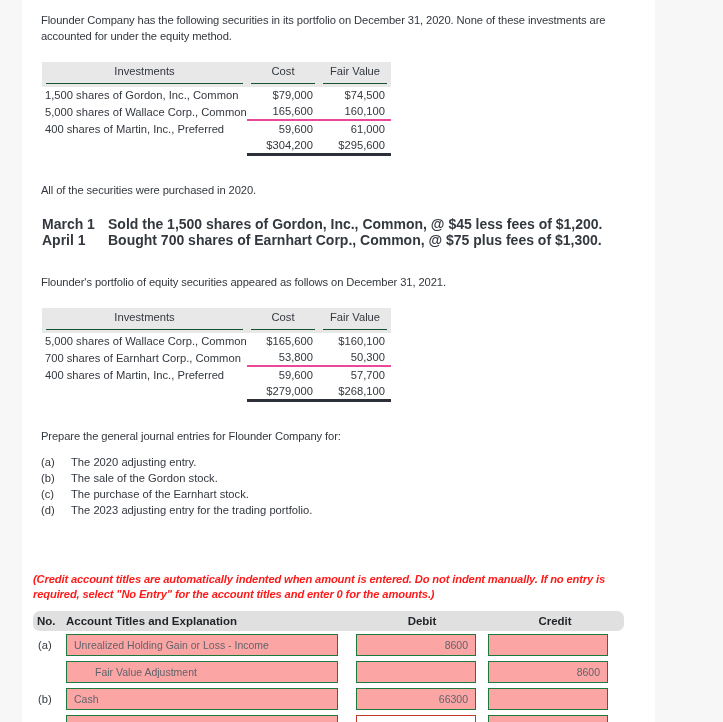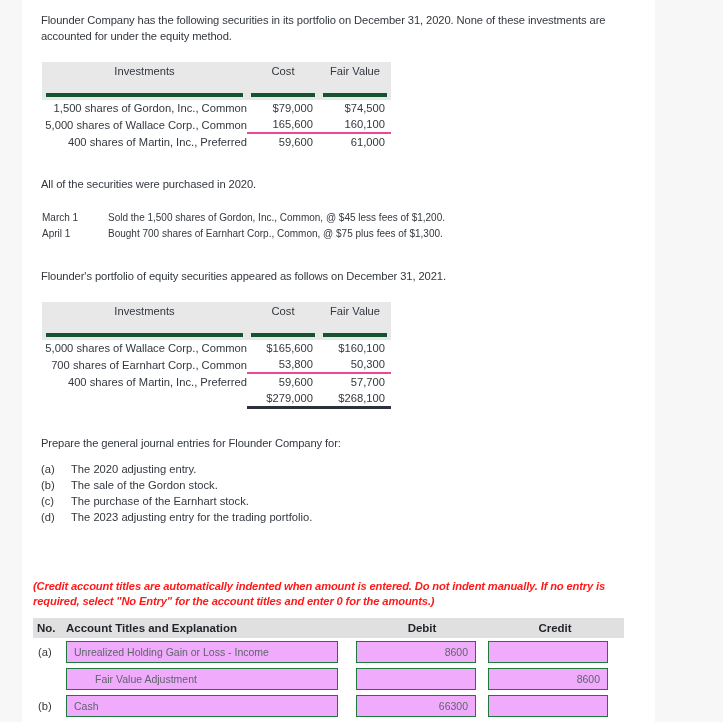--- a/index.html
+++ b/index.html
@@ -46,48 +46,49 @@
     color: #33383f;
   }
   table.inv th {
     font-weight: normal;
     background: #e8e8e8;
     padding: 3px 0 3px 0;
     text-align: center;
   }
   table.inv th .ul {
     display: block;
-    border-bottom: 4px solid #14532d;
-    padding-bottom: 16px;
+    border-bottom: 1px solid #14532d;
+    padding-bottom: 6px;
     margin: 0 4px;
   }
   table.inv th.c-name { width: 205px; }
   table.inv th.c-cost { width: 72px; }
   table.inv th.c-fv   { width: 72px; }
   table.inv td {
     padding: 2px 0;
     white-space: nowrap;
   }
-  table.inv td.name { padding-left: 3px; text-align: right; }
+  table.inv td.name { padding-left: 3px; text-align: left; }
   table.inv td.num  { text-align: right; padding-right: 6px; }
   table.inv tr.subtot td.num {
     border-top: 2px solid #ec4899;
     text-align: right;
   }
   table.inv tr.total td.num {
     border-bottom: 3px solid #2c3038;
     padding-bottom: 2px;
   }
 
   
   .txn {
-    font-size: 10px;
+    font-size: 14px;
     line-height: 16px;
     margin-left: 9px;
     color: #33383f;
+    font-weight: bold;
   }
   .txn .row { display: flex; }
   .txn .date { width: 66px; flex: 0 0 66px; }
   .txn .desc { flex: 1; }
 
   
   .reqs {
     font-size: 11.2px;
     line-height: 16px;
     color: #33383f;
@@ -112,20 +113,21 @@
     width: 591px;
   }
   .je-head {
     display: flex;
     background: #e0e0e0;
     height: 20px;
     align-items: center;
     font-size: 11.5px;
     font-weight: bold;
     color: #1f2328;
+    border-radius: 7px;
   }
   .je-head .h-no    { width: 33px; flex: 0 0 33px; padding-left: 4px; box-sizing: border-box; }
   .je-head .h-acct  { width: 290px; flex: 0 0 290px; }
   .je-head .h-debit { width: 132px; flex: 0 0 132px; text-align: center; }
   .je-head .h-credit{ width: 134px; flex: 0 0 134px; text-align: center; }
 
   .je-row {
     display: flex;
     align-items: center;
     height: 27px;
@@ -135,21 +137,21 @@
     font-size: 11.2px;
     padding-left: 5px;
     box-sizing: border-box;
     color: #33383f;
   }
   .cell { box-sizing: border-box; }
   .fld {
     box-sizing: border-box;
     height: 22px;
     border: 1px solid #1e7a3c;
-    background: #f0abfc;
+    background: #fca5a5;
     font-family: "Liberation Sans", sans-serif;
     font-size: 10.5px;
     color: #5f646b;
     padding: 0 7px;
     display: flex;
     align-items: center;
   }
   .fld.err {
     border-color: #c0392b;
     background: #ffffff;
@@ -193,20 +195,25 @@
         <tr>
           <td class="name">5,000 shares of Wallace Corp., Common</td>
           <td class="num">165,600</td>
           <td class="num">160,100</td>
         </tr>
         <tr class="subtot">
           <td class="name">400 shares of Martin, Inc., Preferred</td>
           <td class="num">59,600</td>
           <td class="num">61,000</td>
         </tr>
+        <tr class="total">
+          <td class="name blankline"></td>
+          <td class="num">$304,200</td>
+          <td class="num">$295,600</td>
+        </tr>
       </tbody>
     </table>
 
     <div class="spacer-lg"></div>
 
     <p class="intro">All of the securities were purchased in 2020.</p>
 
     <div class="spacer-md"></div>
 
     <div class="txn">

